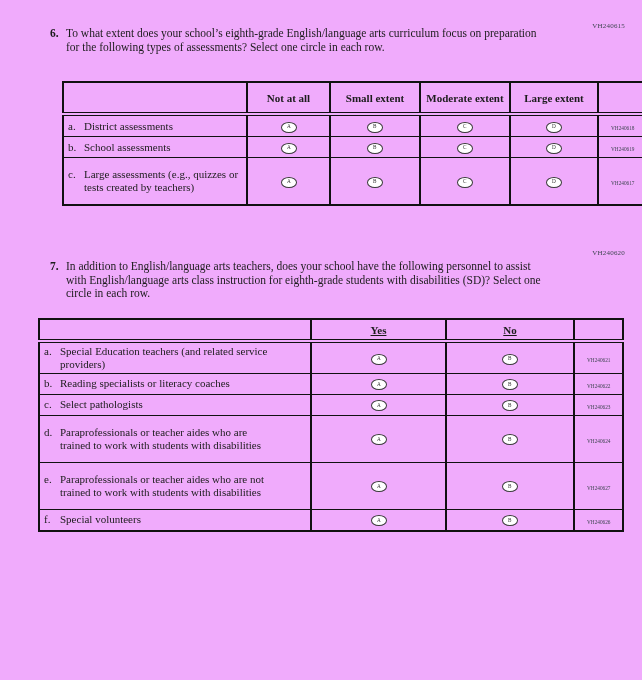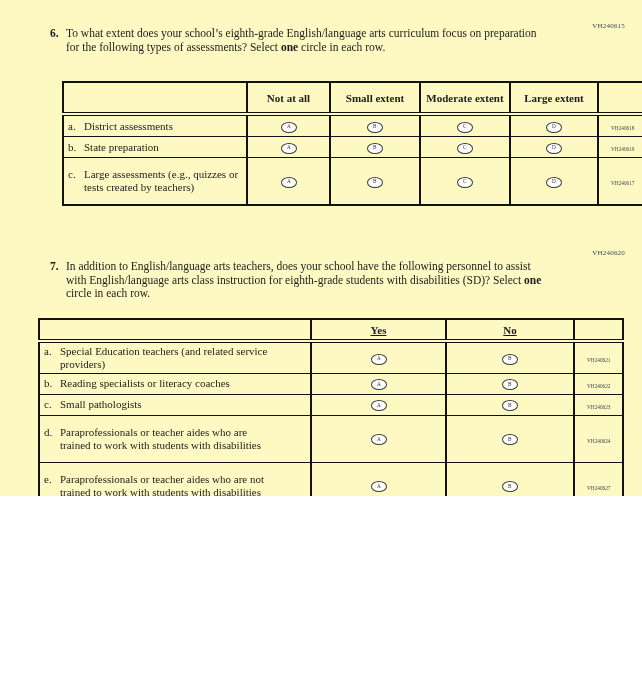--- a/index.html
+++ b/index.html
@@ -1,31 +1,31 @@
 <!DOCTYPE html>
 <html><head>
 <meta charset="utf-8">
 <style>
   html,body { margin:0; padding:0; background:#ffffff; }
   .page {
     position:relative;
-    width:642px; height:496px;
-    background:#fef9c3;
+    width:642px; height:680px;
+    background:#f0abfc;
     font-family:"Liberation Serif","DejaVu Serif",serif;
     color:#1c1c1c;
     overflow:hidden;
   }
 
   
   .q-block { position:absolute; left:50px; display:flex; }
   .q-block.q6 { top:27px; }
   .q-block.q7 { top:260px; }
   .q-num { font-weight:bold; font-size:11.5px; line-height:13.5px; width:16px; flex:none; }
   .q-text { width:484px; font-size:11.5px; line-height:13.5px; }
-  .q-text b { font-weight:bold; }
+  .q-text b { font-weight:normal; }
 
   .question-code {
     position:absolute; right:17px;
     font-size:7px; color:#3f4652; letter-spacing:0.2px;
     white-space:nowrap;
   }
   .question-code.c6 { top:22px; }
   .question-code.c7 { top:249px; }
 
   
@@ -135,21 +135,21 @@
             </span></td>
         <td class="opt-cell"><span class="bubble">
               <span class="bubble-letter">D</span>
             </span></td>
         <td class="code-cell"><span class="code-text">VH240618</span></td>
       </tr>
       <tr class="row-b">
         <td class="label-cell">
           <div class="label-wrap">
               <span class="item-letter">b.</span>
-              <span class="item-text">State preparation</span>
+              <span class="item-text">School assessments</span>
             </div>
         </td>
         <td class="opt-cell"><span class="bubble">
               <span class="bubble-letter">A</span>
             </span></td>
         <td class="opt-cell"><span class="bubble">
               <span class="bubble-letter">B</span>
             </span></td>
         <td class="opt-cell"><span class="bubble">
               <span class="bubble-letter">C</span>
@@ -233,21 +233,21 @@
             </span></td>
         <td class="opt-cell"><span class="bubble">
               <span class="bubble-letter">B</span>
             </span></td>
         <td class="code-cell"><span class="code-text">VH240622</span></td>
       </tr>
       <tr class="row-c">
         <td class="label-cell">
           <div class="label-wrap">
               <span class="item-letter">c.</span>
-              <span class="item-text">Small pathologists</span>
+              <span class="item-text">Select pathologists</span>
             </div>
         </td>
         <td class="opt-cell"><span class="bubble">
               <span class="bubble-letter">A</span>
             </span></td>
         <td class="opt-cell"><span class="bubble">
               <span class="bubble-letter">B</span>
             </span></td>
         <td class="code-cell"><span class="code-text">VH240623</span></td>
       </tr>

